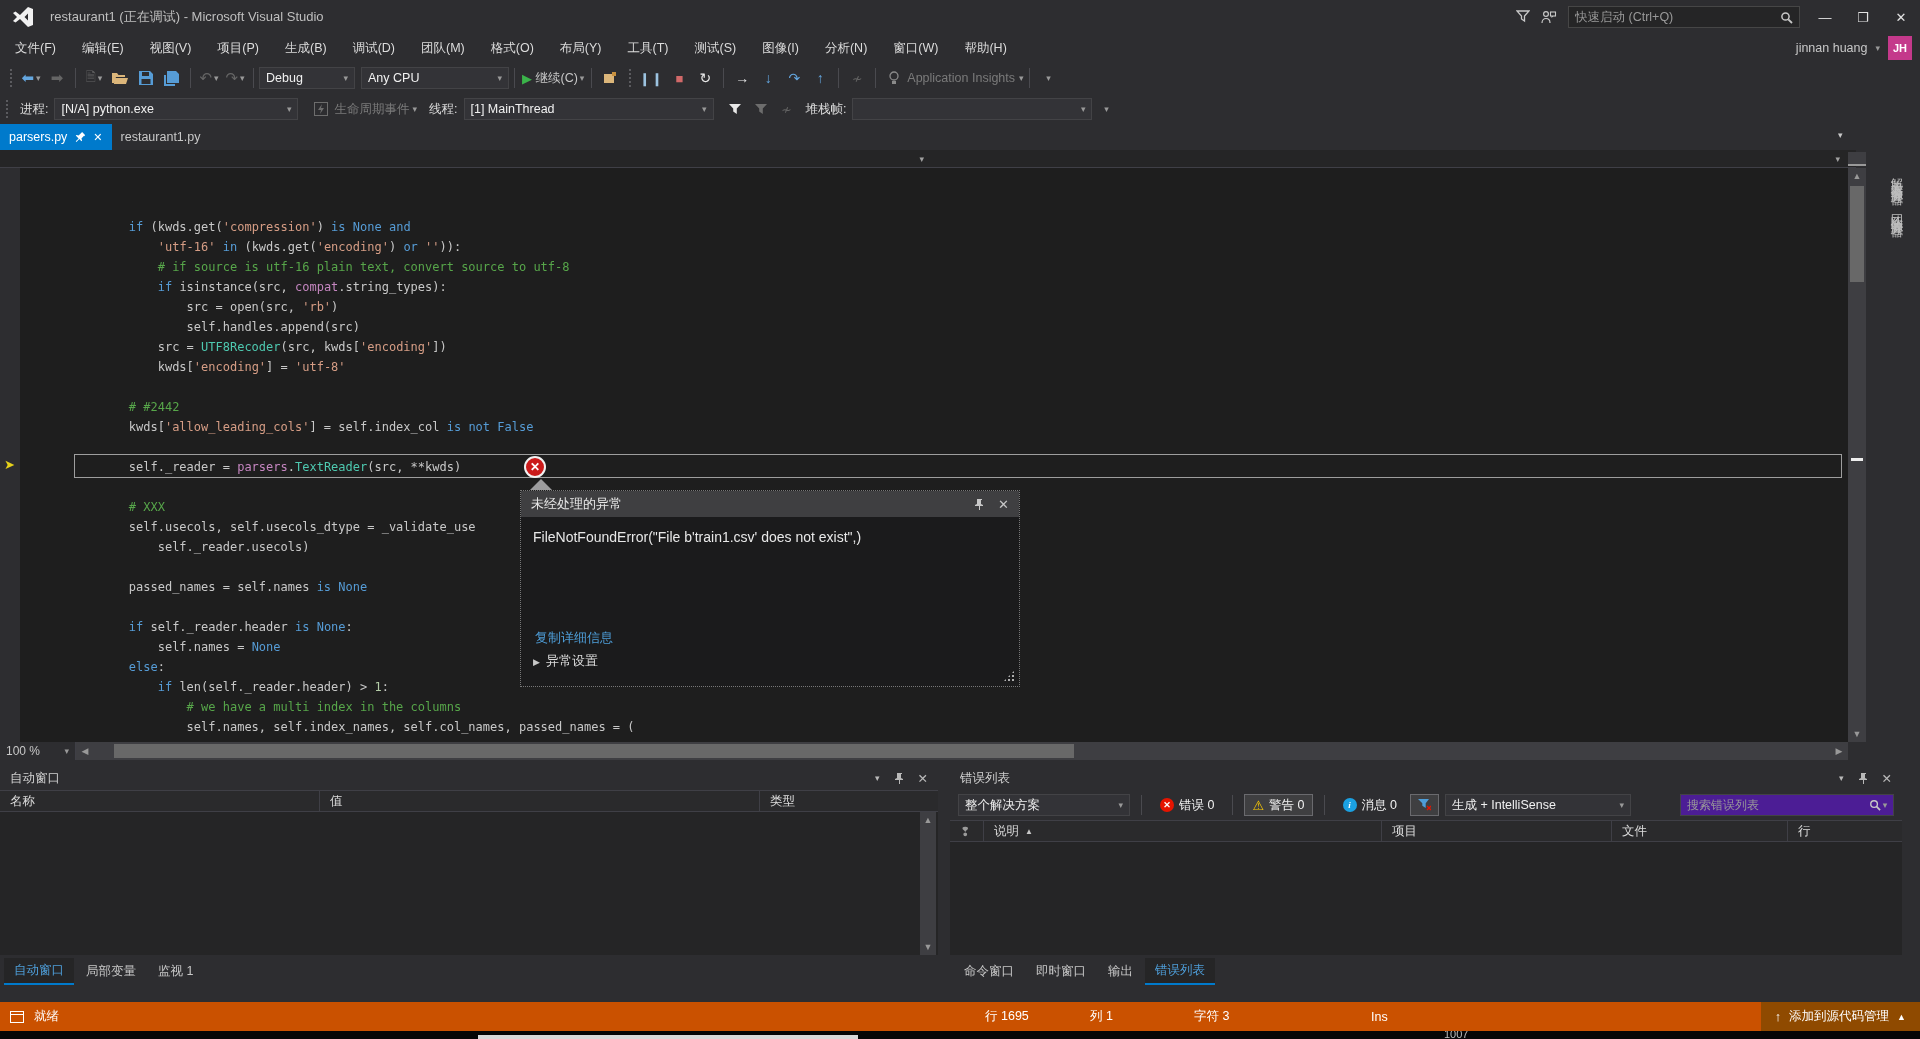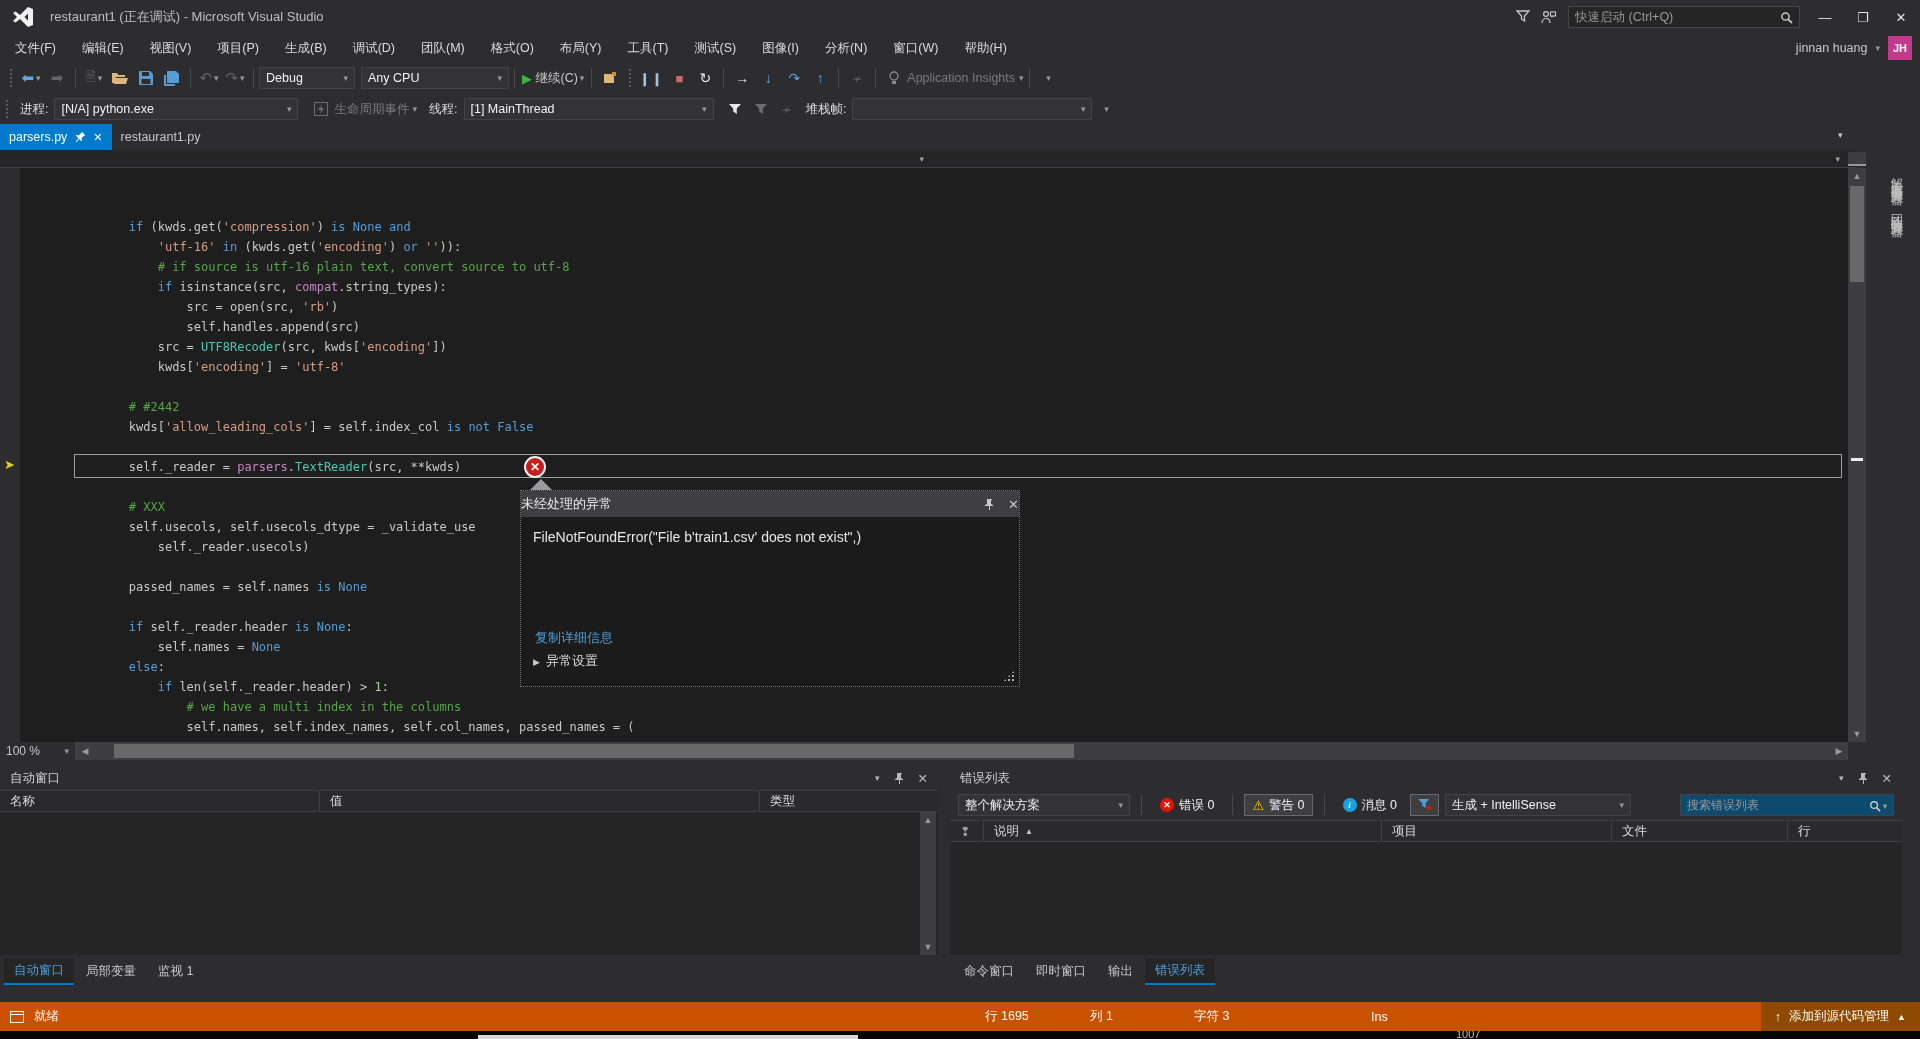--- a/index.html
+++ b/index.html
@@ -66,21 +66,21 @@
   .code-line { height:20px; }
   .tok-d { color:#C8C8C8; } .tok-k { color:#569CD6; } .tok-s { color:#D69D85; }
   .tok-c { color:#57A64A; } .tok-t { color:#4EC9B0; } .tok-m { color:#C586C0; } .tok-n { color:#B5CEA8; }
   .cur-line-box { position:absolute; left:74px; top:286px; width:1768px; height:24px; border:1px solid #9E9E9E; }
   .cur-arrow { position:absolute; left:4px; top:289px; color:#E6D21A; font-size:13px; }
   .err-icon { position:absolute; left:524px; top:288px; width:22px; height:22px; background:#CB1B1B; border:2px solid #F2F2F2; border-radius:50%; color:#fff; font-size:12px; font-weight:bold; display:flex; align-items:center; justify-content:center; }
 
   
   .notch { position:absolute; left:530px; top:311px; width:0; height:0; border-left:11px solid transparent; border-right:11px solid transparent; border-bottom:11px solid #9C9C9E; }
   .popup { position:absolute; left:520px; top:322px; width:500px; height:197px; background:#1B1B1C; border:1px dotted #777; }
-  .popup-title { height:26px; background:#3F3F41; display:flex; align-items:center; padding:0 0; color:#E8E8E8; font-size:13px; }
+  .popup-title { height:26px; background:#3F3F41; display:flex; align-items:center; padding:0 10px; color:#E8E8E8; font-size:13px; }
   .popup-title .pico { margin-left:auto; color:#C8C8C8; }
   .popup-title .pico + .pico { margin-left:14px; }
   .popup-msg { padding:12px 12px; color:#E8E8E8; font-size:14px; }
   .popup-link { position:absolute; left:14px; top:138px; color:#4E9ED9; font-size:13px; }
   .popup-settings { position:absolute; left:12px; top:161px; color:#DCDCDC; font-size:13px; }
   .popup-settings .tri { font-size:9px; color:#C8C8C8; margin-right:6px; }
   .grip-dots { position:absolute; right:4px; bottom:4px; width:12px; height:12px;
     background-image:radial-gradient(#AFAFAF 1px, transparent 1.2px); background-size:4px 4px; clip-path:polygon(100% 0, 100% 100%, 0 100%); }
 
   
@@ -112,36 +112,36 @@
   .ptab { padding:4px 10px; color:#C8C8C8; }
   .ptab.active { color:#4E9ED9; border-bottom:2px solid #007ACC; background:#252526; }
 
   .errlist { left:950px; top:766px; width:952px; height:189px; background:#2D2D30; }
   .err-toolbar { height:30px; display:flex; align-items:center; gap:6px; padding:0 8px; }
   .err-btn { height:22px; display:flex; align-items:center; gap:5px; padding:0 7px; color:#F1F1F1; }
   .err-btn.boxed { border:1px solid #6A6A6E; background:#3F3F41; }
   .sev-err { width:14px; height:14px; border-radius:50%; background:#E51400; color:#fff; font-size:9px; font-weight:bold; display:flex; align-items:center; justify-content:center; }
   .sev-warn { color:#FFCC00; font-size:13px; line-height:1; }
   .sev-info { width:14px; height:14px; border-radius:50%; background:#1BA1E2; color:#fff; font-size:9px; font-weight:bold; font-style:italic; display:flex; align-items:center; justify-content:center; font-family:"Liberation Serif",serif; }
-  .search-box { margin-left:auto; width:214px; height:22px; background:#0c4a6e; border:1px solid #434346; display:flex; }
+  .search-box { margin-left:auto; width:214px; height:22px; background:#4c1d95; border:1px solid #434346; display:flex; align-items:center; }
   .search-box input { flex:1; background:transparent; border:none; outline:none; color:#DCDCDC; font-size:12px; padding:0 6px; font-family:"Liberation Sans",sans-serif; }
   .search-box input::placeholder { color:#999; }
   .err-body { position:absolute; left:0; top:76px; width:952px; height:113px; background:#252526; }
   .sort-arrow { font-size:8px; color:#C8C8C8; margin-left:6px; }
 
   
   .statusbar { left:0; top:1002px; width:1920px; height:29px; background:#CA5100; color:#fff; }
   .sb-item { position:absolute; top:0; height:29px; display:flex; align-items:center; color:#fff; }
   .sb-ico { width:14px; height:12px; border:1px solid #fff; margin-right:10px; position:relative; }
   .sb-ico::before { content:""; position:absolute; left:0; top:2px; width:100%; height:1px; background:#fff; }
   .sc-block { position:absolute; right:0; top:0; height:29px; background:#8F4A00; display:flex; align-items:center; padding:0 14px; gap:8px; }
 
   .blackstrip { left:0; top:1031px; width:1920px; height:8px; background:#060606; overflow:hidden; }
   .sliver { position:absolute; left:478px; top:4px; width:380px; height:4px; background:#D8D8D8; }
-  .strip-num { position:absolute; left:1444px; top:-3px; color:#BDBDBD; font-size:11px;margin-left:12px; }
+  .strip-num { position:absolute; left:1444px; top:-3px; color:#BDBDBD; font-size:11px; }
 
   svg { display:block; }
 </style>
 </head>
 <body>
 
 <div class="app">
 
   <div class="abs titlebar">
     <div class="vslogo">

